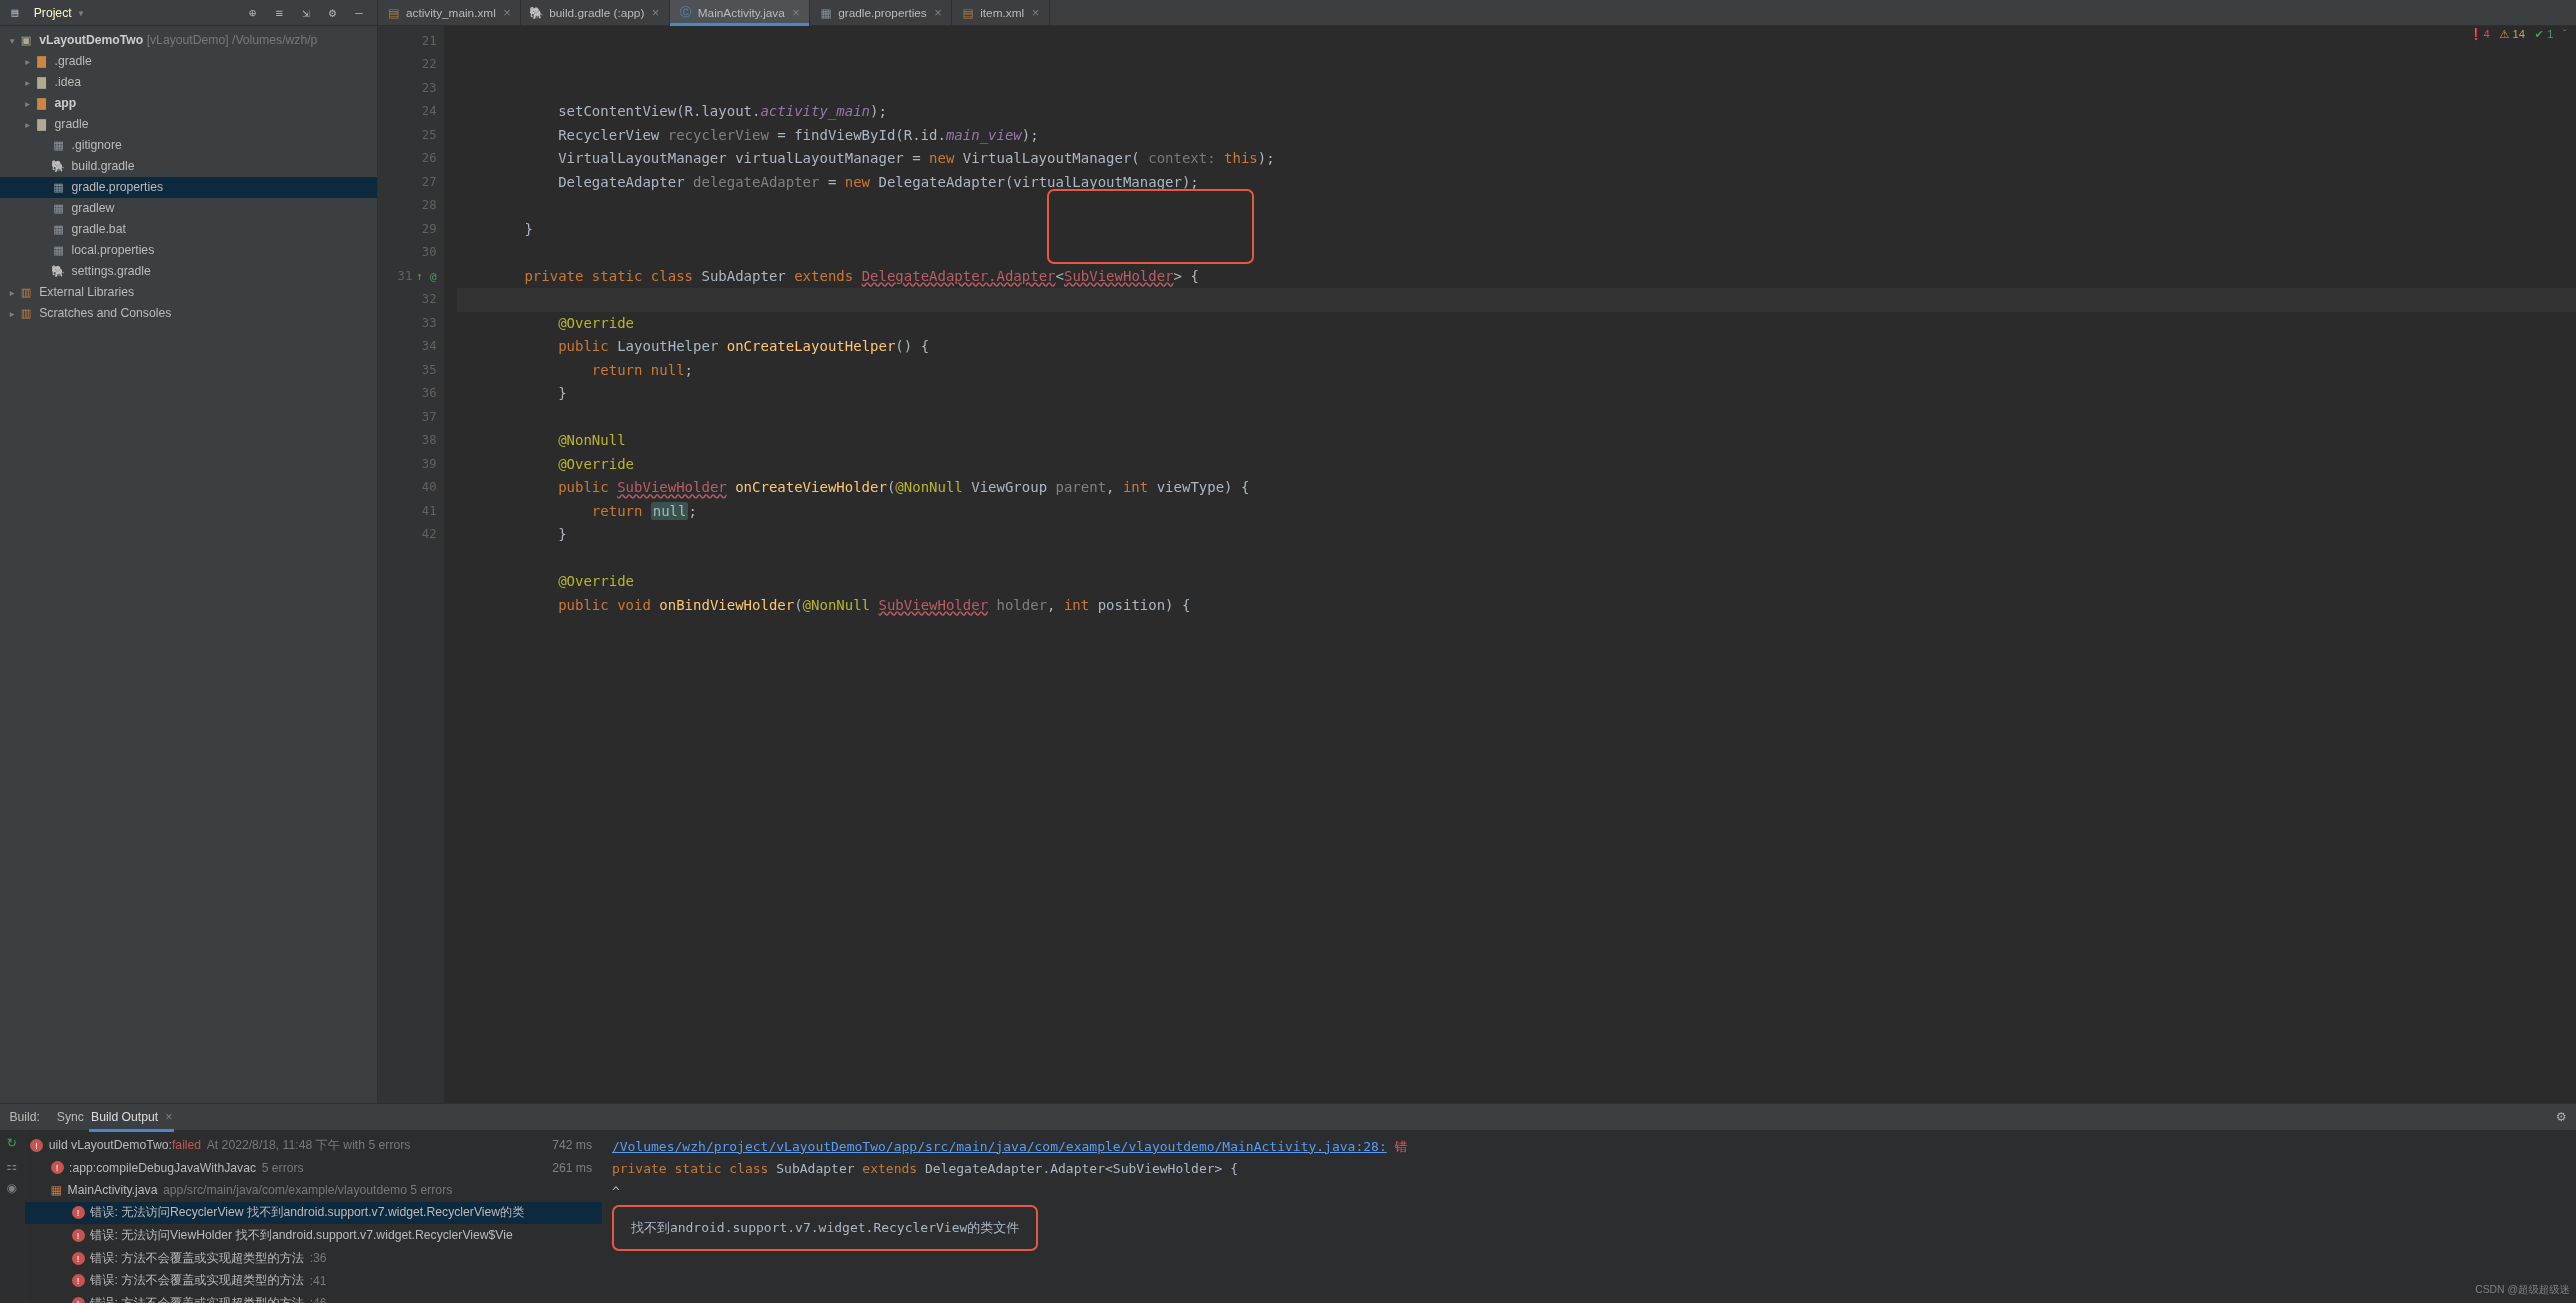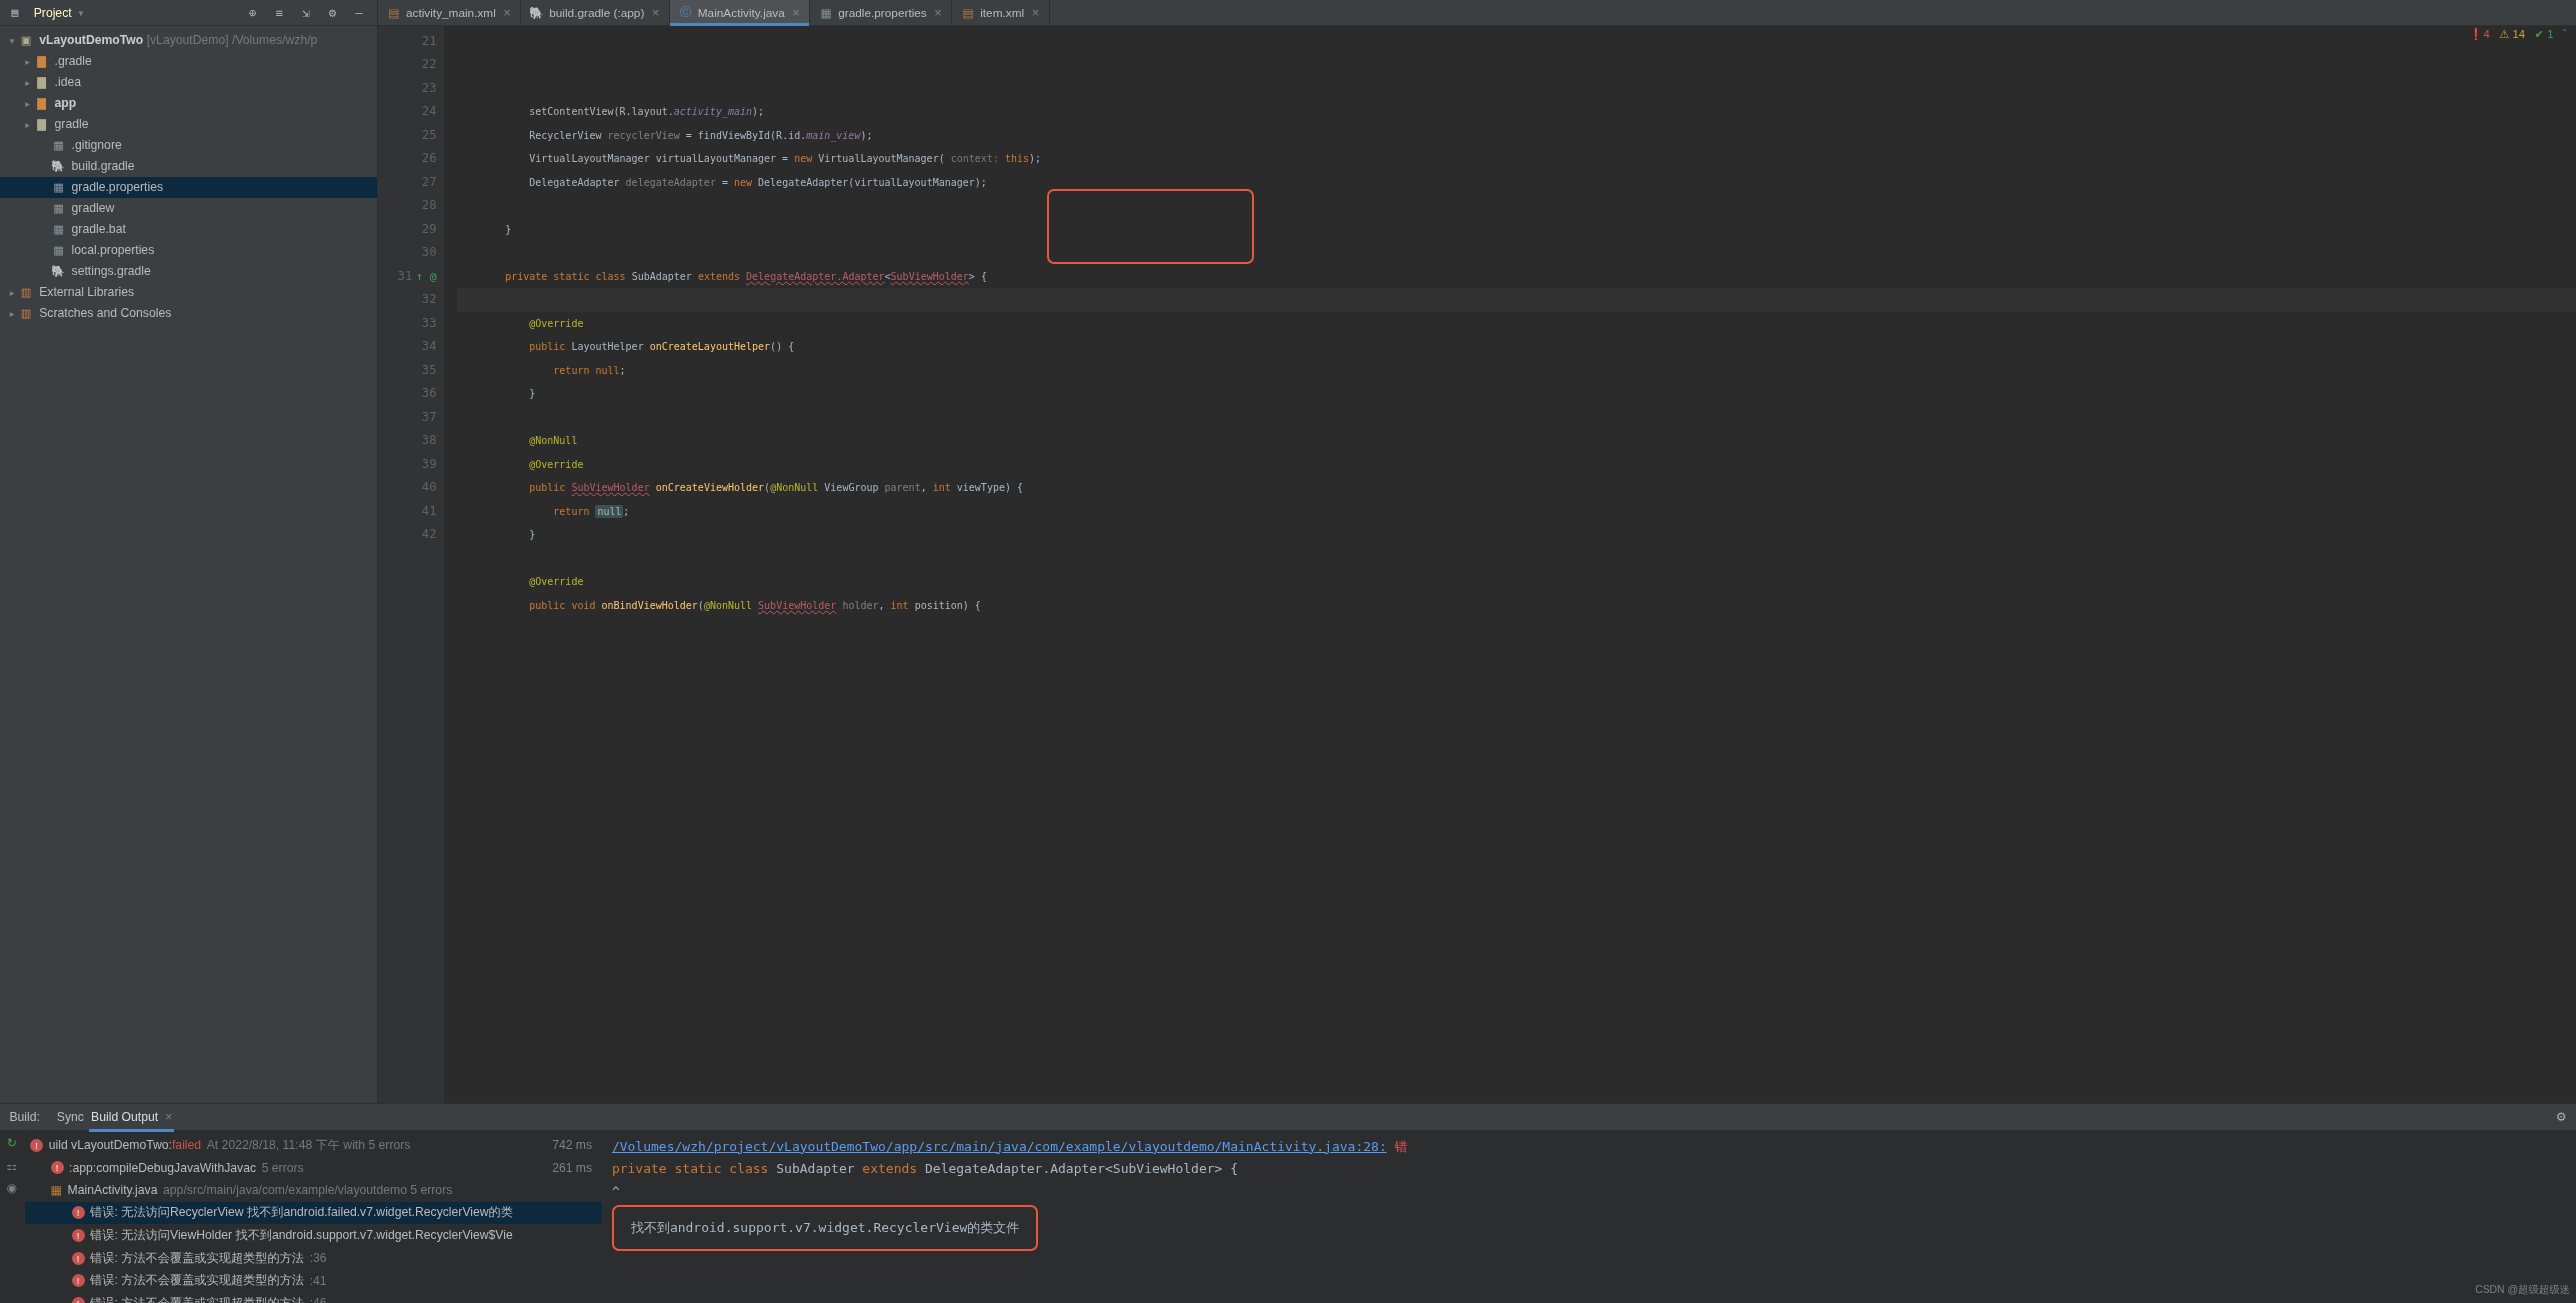--- a/index.html
+++ b/index.html
@@ -54,21 +54,21 @@
     .tab { display: flex; align-items: center; padding: 0 9.4px; gap: 5.6px; color: #bbbbbb; border-right: 0.9px solid #2d2f30; cursor: pointer; position: relative; }
     .tab.active { background: #4e5254; }
     .tab.active::after { content:""; position:absolute; left:0; right:0; bottom:-0.9px; height:2.8px; background:#4a88c7; }
     .tab .close { color: #808080; font-size: 13px; margin-left: 1.9px;}
     .tab .ficon { width: 13px; height: 13px; display:inline-flex; align-items:center; justify-content:center; }
 
     .editor-body { flex: 1; display: flex; min-height: 0; overflow:hidden; }
     .gutter { width: 66px; background: #313335; text-align: center; padding: 3.8px 7.5px 3.8px 0; color: #606366; font-size: 12.2px; line-height: 23.5px; position:relative; }
     .gutter .gline { height: 23.5px; display:flex; justify-content:flex-end; align-items:center; gap:3.8px;}
     .gutter .marker { color: #499c54; font-size:11.3px; }
-    .code { flex: 1; padding: 3.8px 0 3.8px 13px; font-size: 10px; line-height: 23.5px; white-space: pre; overflow: hidden; color:#a9b7c6; position:relative; }
+    .code { flex: 1; padding: 3.8px 0 3.8px 13px; font-size: 14px; line-height: 23.5px; white-space: pre; overflow: hidden; color:#a9b7c6; position:relative; }
     .code .cline { height: 23.5px; }
     .kw { color: #cc7832; }
     .str, .fld { color: #9876aa; font-style: italic; }
     .ann { color: #bbb529; }
     .cls { color: #a9b7c6; }
     .mth { color: #ffc66d; }
     .param { color: #808080; }
     .err { color: #bc5c65; text-decoration: underline wavy #bc5c65; }
     .hl-bg { background: #3b514d; padding:0.9px 1.9px; border-radius:1.9px; }
     .hl-box { border: 2.8px solid #e9573e; border-radius: 7px; position: absolute; }
@@ -297,21 +297,21 @@
           <span class="dim2">5 errors</span>
           <span class="time">261 ms</span>
         </div>
         <div class="brow pad1">
           <span class="file-mini">▦</span>
           <span class="btxt">MainActivity.java</span>
           <span class="dim2">app/src/main/java/com/example/vlayoutdemo 5 errors</span>
         </div>
         <div class="brow sel pad2">
           <span class="err-dot">!</span>
-          <span class="btxt">错误: 无法访问RecyclerView 找不到android.failed.v7.widget.RecyclerView的类</span>
+          <span class="btxt">错误: 无法访问RecyclerView 找不到android.support.v7.widget.RecyclerView的类</span>
         </div>
         <div class="brow pad2">
           <span class="err-dot">!</span>
           <span class="btxt">错误: 无法访问ViewHolder 找不到android.support.v7.widget.RecyclerView$Vie</span>
         </div>
         <div class="brow pad2">
           <span class="err-dot">!</span>
           <span class="btxt">错误: 方法不会覆盖或实现超类型的方法</span>
           <span class="dim2">:36</span>
         </div>

